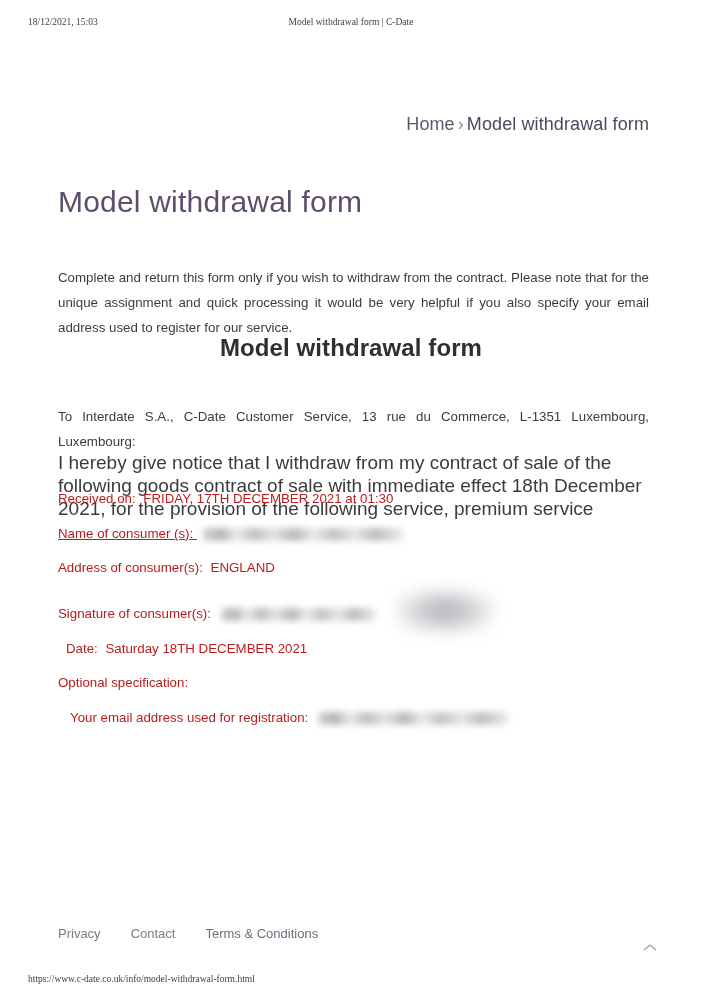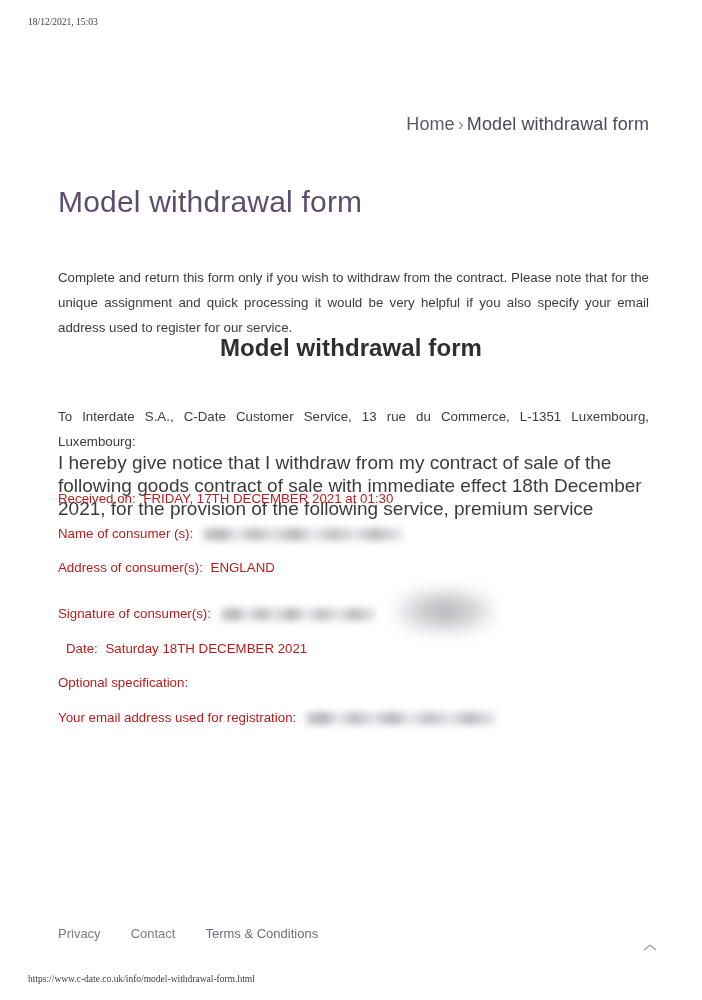--- a/index.html
+++ b/index.html
@@ -140,26 +140,26 @@
 
   .field-line {
     position: absolute;
     left: 58px;
     font-size: 13.3px;
     line-height: 20px;
     color: #b91c1c;
     white-space: nowrap;
   }
   .field-received { top: 489px; }
-  .field-name     { top: 524px; }
+  .field-name     { top: 524px; text-decoration: underline; }
   .field-address  { top: 558px; }
   .field-sign     { top: 604px; }
   .field-date     { top: 639px; margin-left: 8px; }
   .field-optional { top: 673px; }
-  .field-email    { top: 708px; }
+  .field-email    { top: 708px; margin-left: 12px; }
 
   .field-value { padding-left: 4px; }
 
   
   .redact {
     display: inline-block;
     vertical-align: middle;
     position: relative;
     border-radius: 2px;
     background:
@@ -223,20 +223,21 @@
     height: 16px;
     color: #9a9aa5;
   }
   .scroll-top svg { display: block; }
 </style>
 </head>
 <body>
 
 <div class="print-header">
   <span class="ph-left">18/12/2021, 15:03</span>
+  <span class="ph-center">Model withdrawal form | C-Date</span>
 </div>
 
 <div class="content">
 
   <div class="breadcrumb">
     <a href="#">Home</a><span class="sep">›</span><span class="crumb-current">Model withdrawal form</span>
   </div>
 
   <h1 class="page-title">Model withdrawal form</h1>
 

